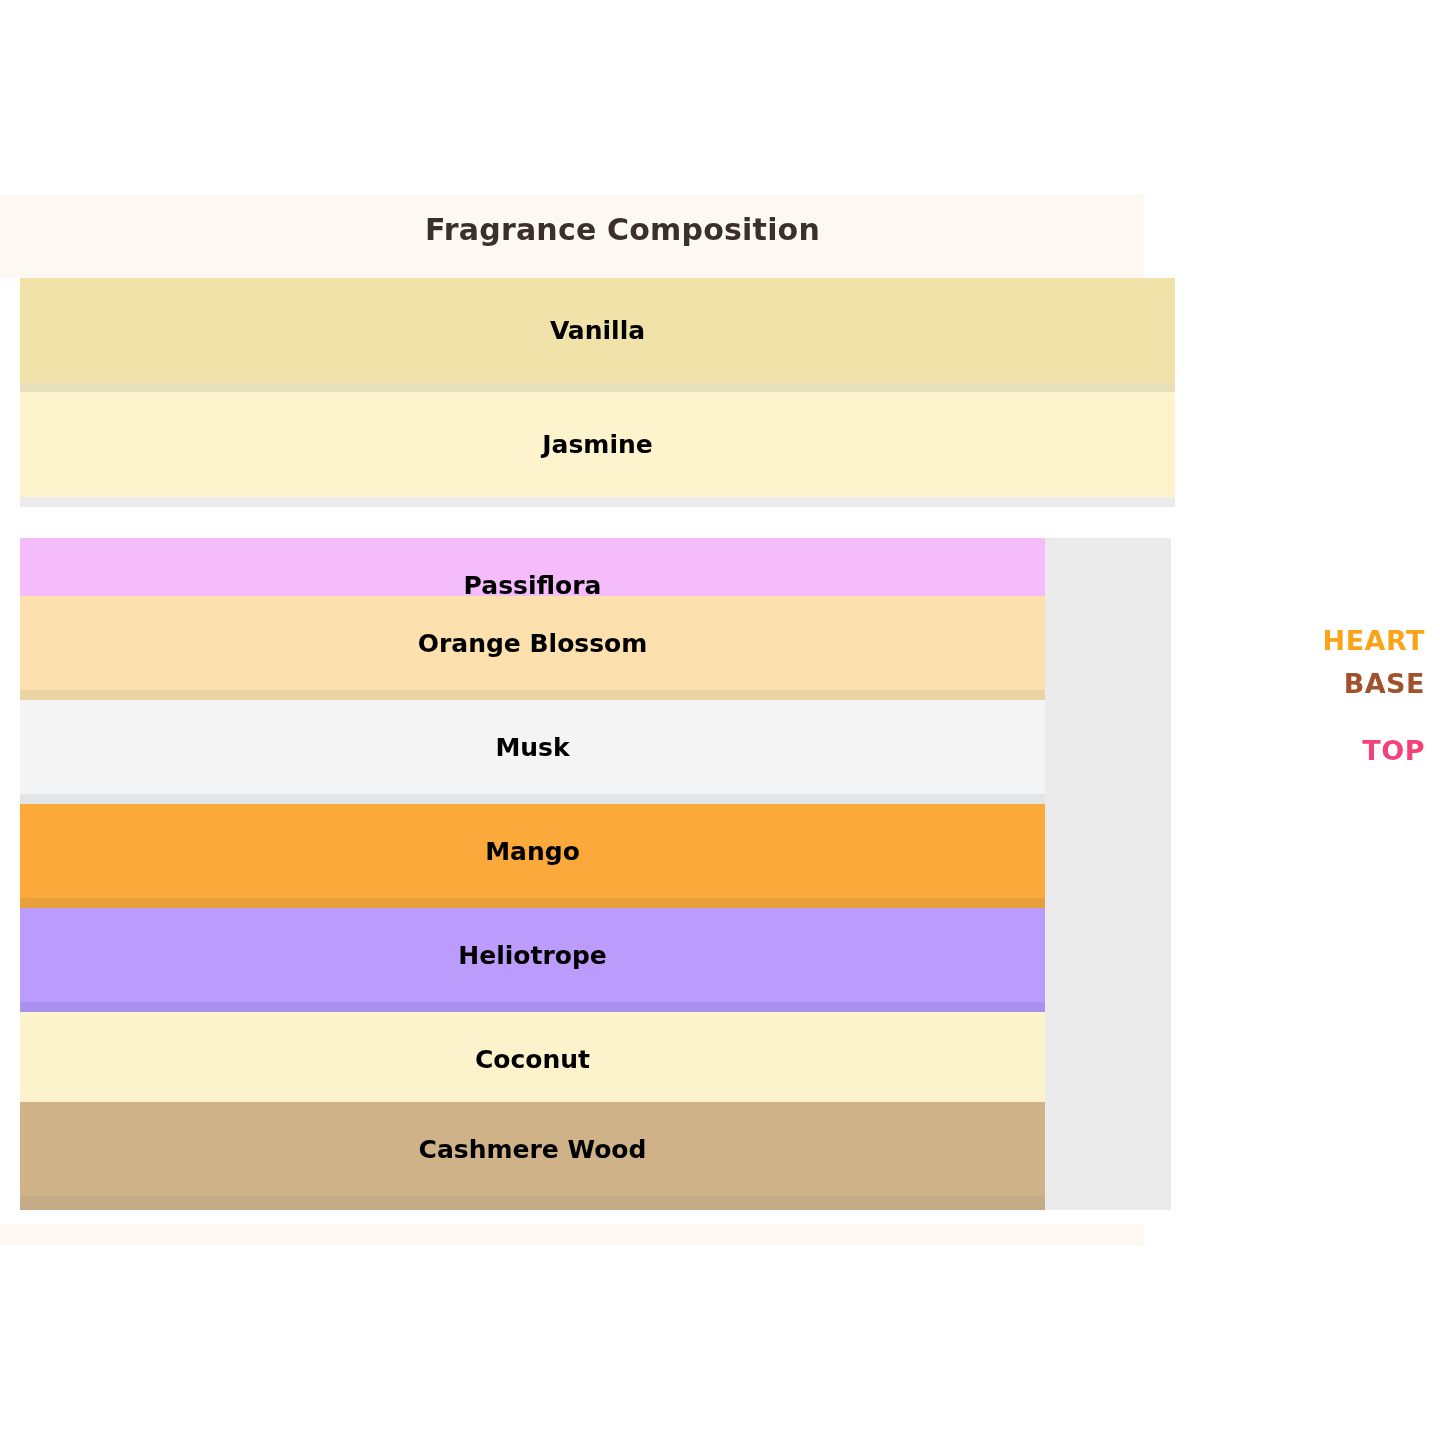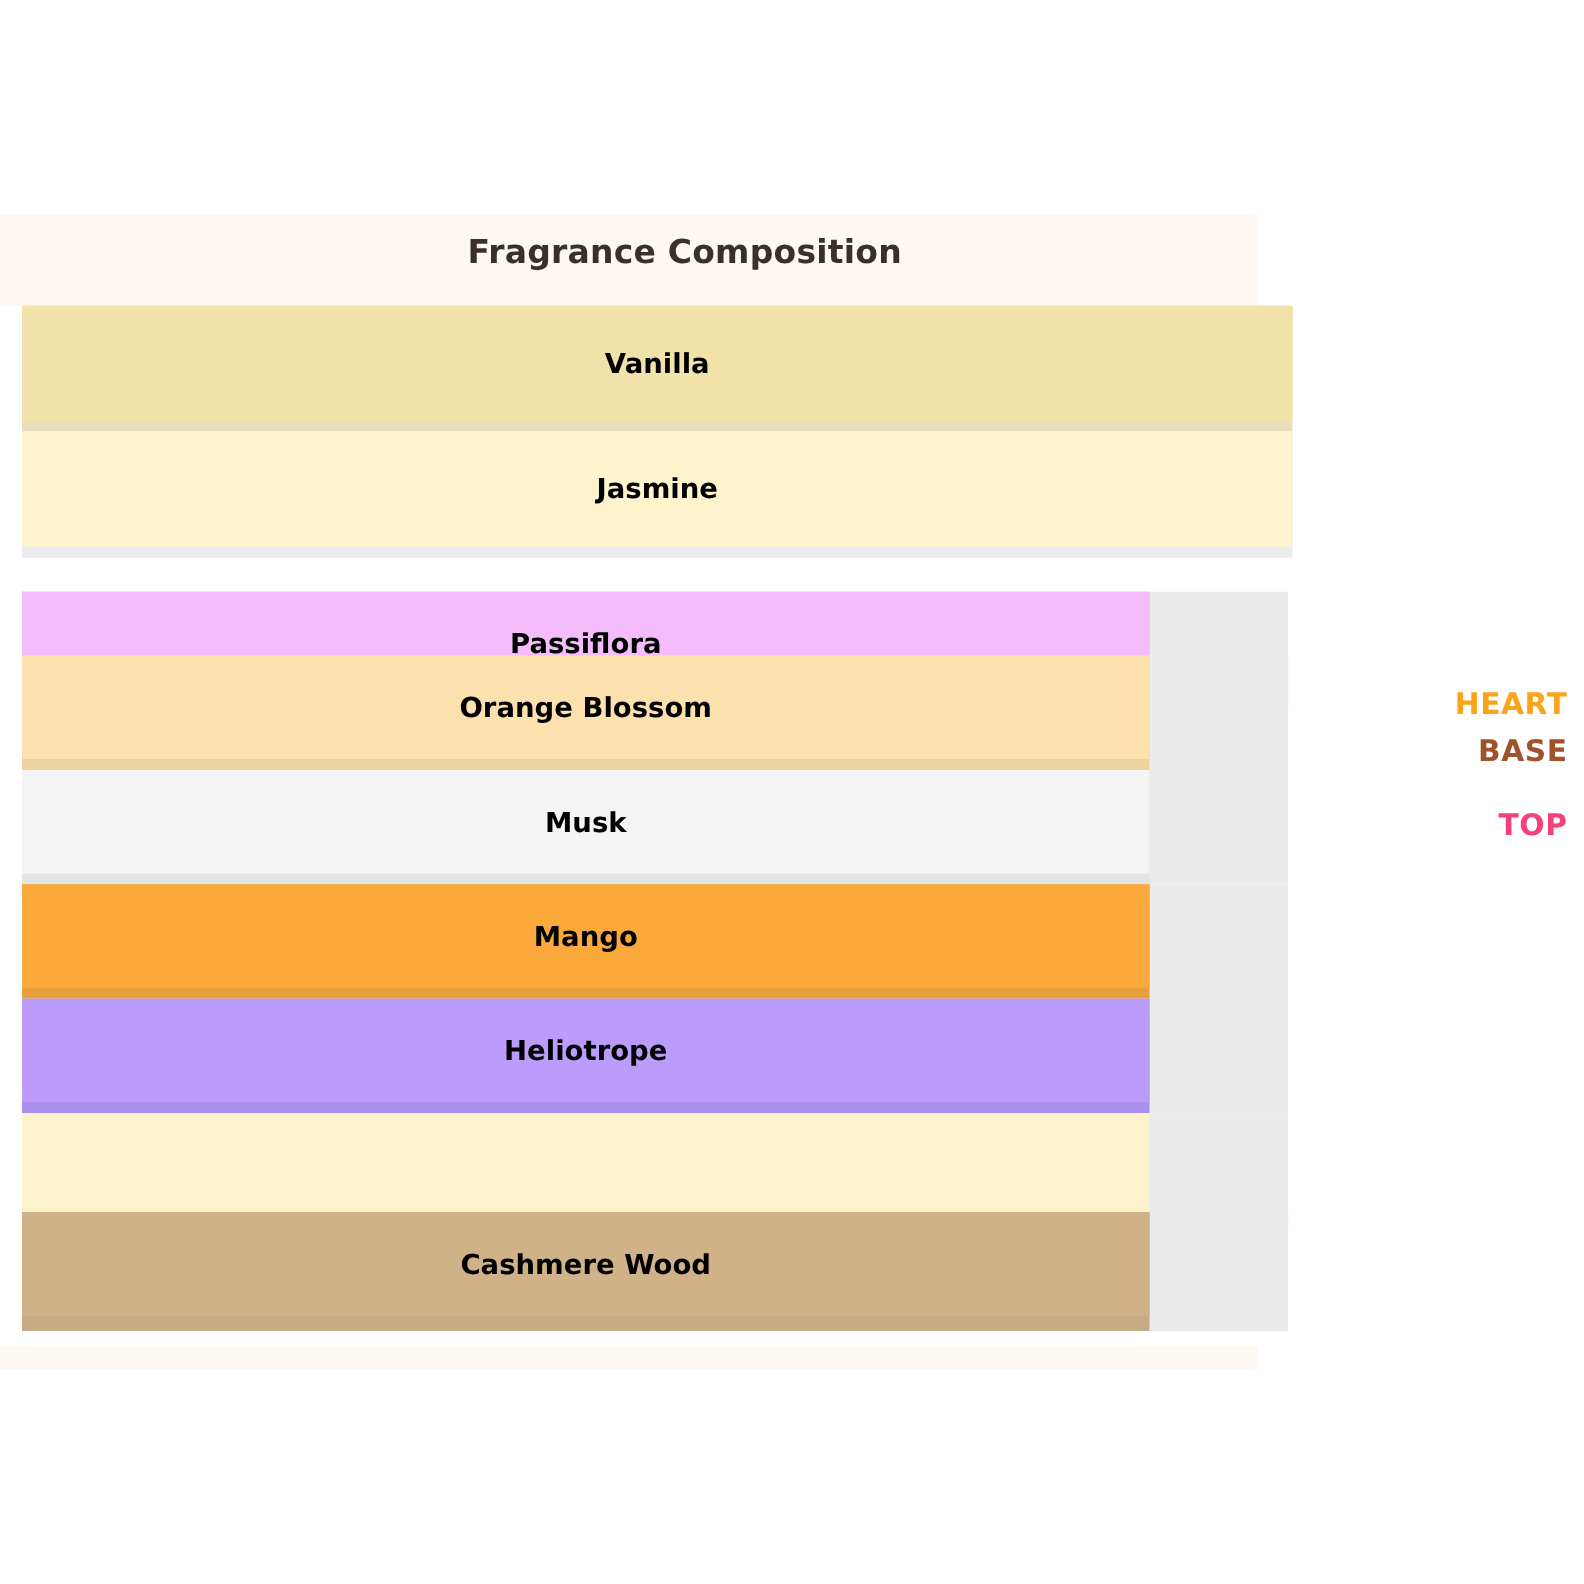--- a/index.html
+++ b/index.html
@@ -150,20 +150,21 @@
         <div class="bar-row" style="top: 630px; height: 104px; width: 1151px;">
           <div class="bar-track" style="width: 1151px; background: rgb(235, 235, 235);"></div>
           <div class="bar-shadow" style="width: 1025px; background: rgb(171, 145, 239);"></div>
           <div class="bar-fill" style="width: 1025px; height: 94px; background: rgb(187, 155, 251);"></div>
           <div class="bar-label" style="left: 0px; width: 1025px; height: 94px; color: rgb(0, 0, 0);">Heliotrope</div>
         </div>
         <div class="bar-row" style="top: 734px; height: 104px; width: 1151px;">
           <div class="bar-track" style="width: 1151px; background: rgb(235, 235, 235);"></div>
           <div class="bar-shadow" style="width: 1025px; background: rgb(233, 229, 189);"></div>
           <div class="bar-fill" style="width: 1025px; height: 94px; background: rgb(252, 242, 204);"></div>
+          <div class="bar-label" style="left: 0px; width: 1025px; height: 94px; color: rgb(0, 0, 0);">Coconut</div>
         </div>
         <div class="bar-row" style="top: 824px; height: 108px; width: 1151px;">
           <div class="bar-track" style="width: 1151px; background: rgb(235, 235, 235);"></div>
           <div class="bar-shadow" style="width: 1025px; background: rgb(197, 171, 134);"></div>
           <div class="bar-fill" style="width: 1025px; height: 94px; background: rgb(208, 178, 137);"></div>
           <div class="bar-label" style="left: 0px; width: 1025px; height: 94px; color: rgb(0, 0, 0);">Cashmere Wood</div>
         </div>
       </div>
   </div>
 

